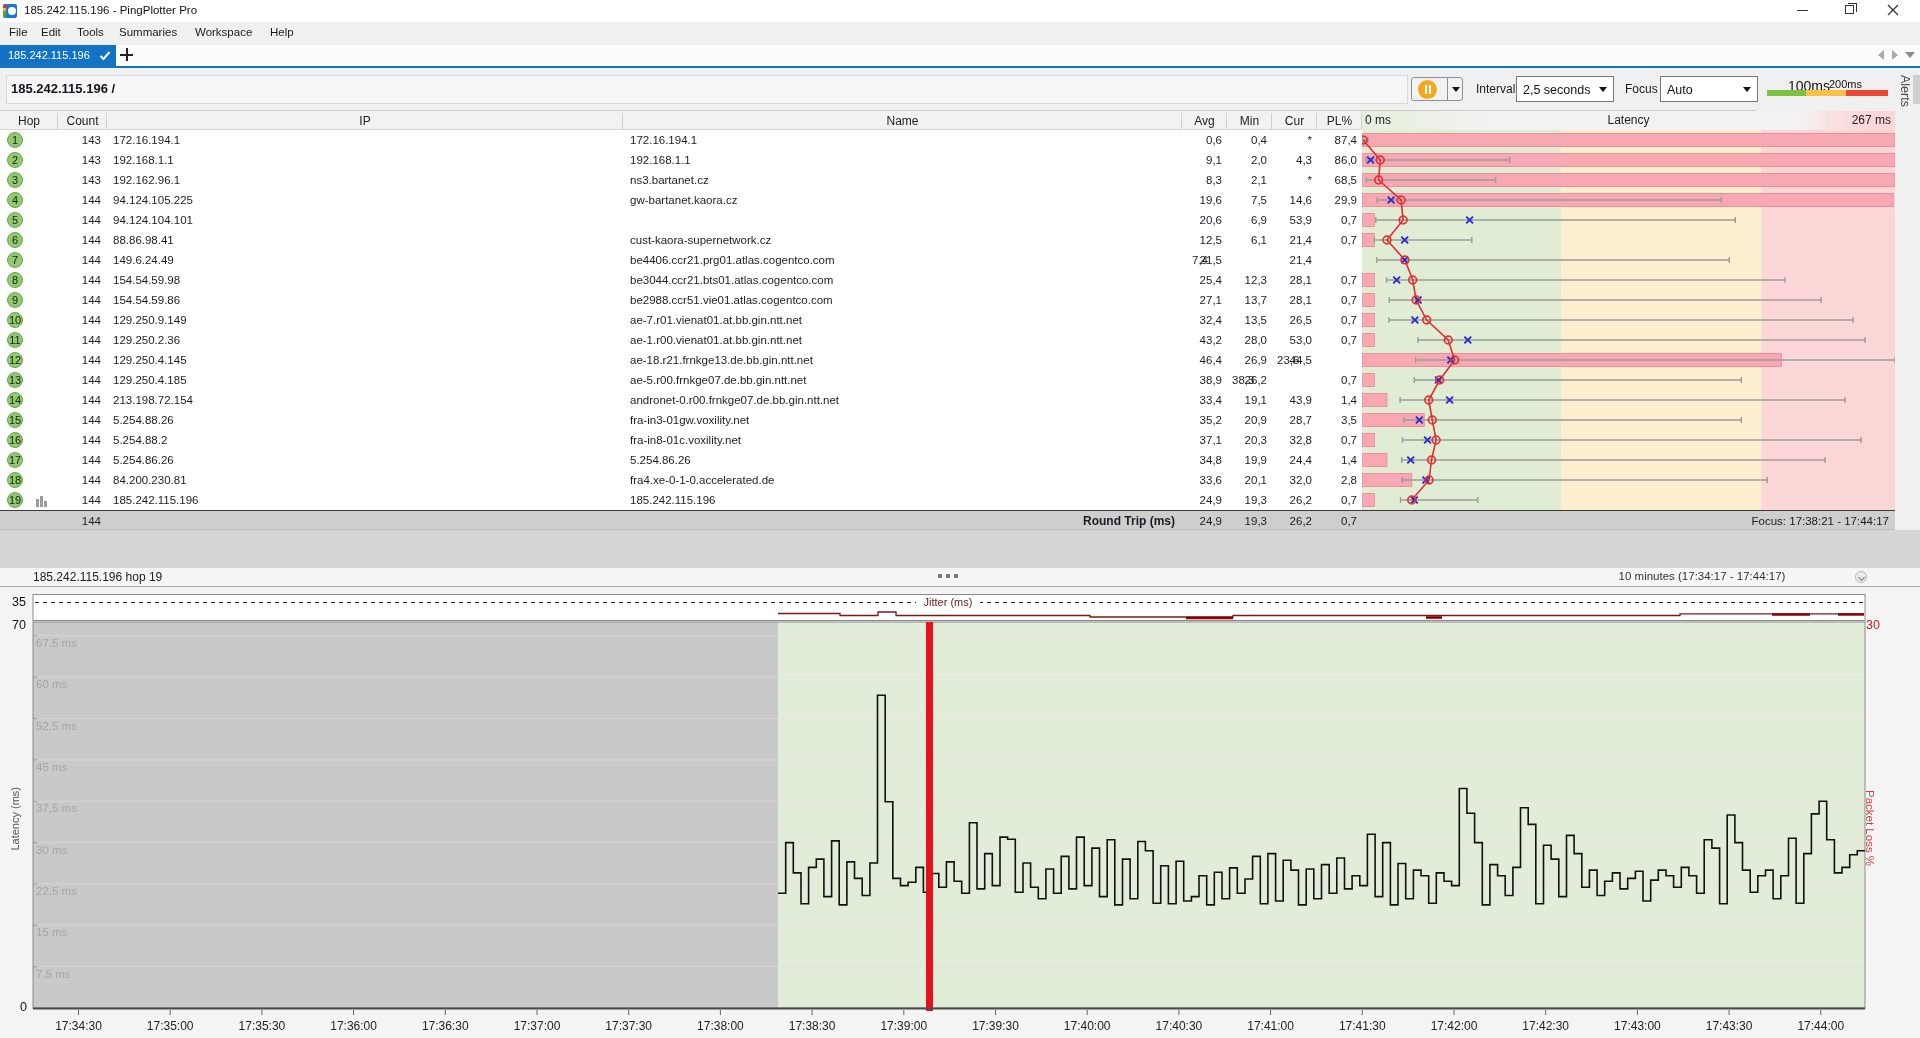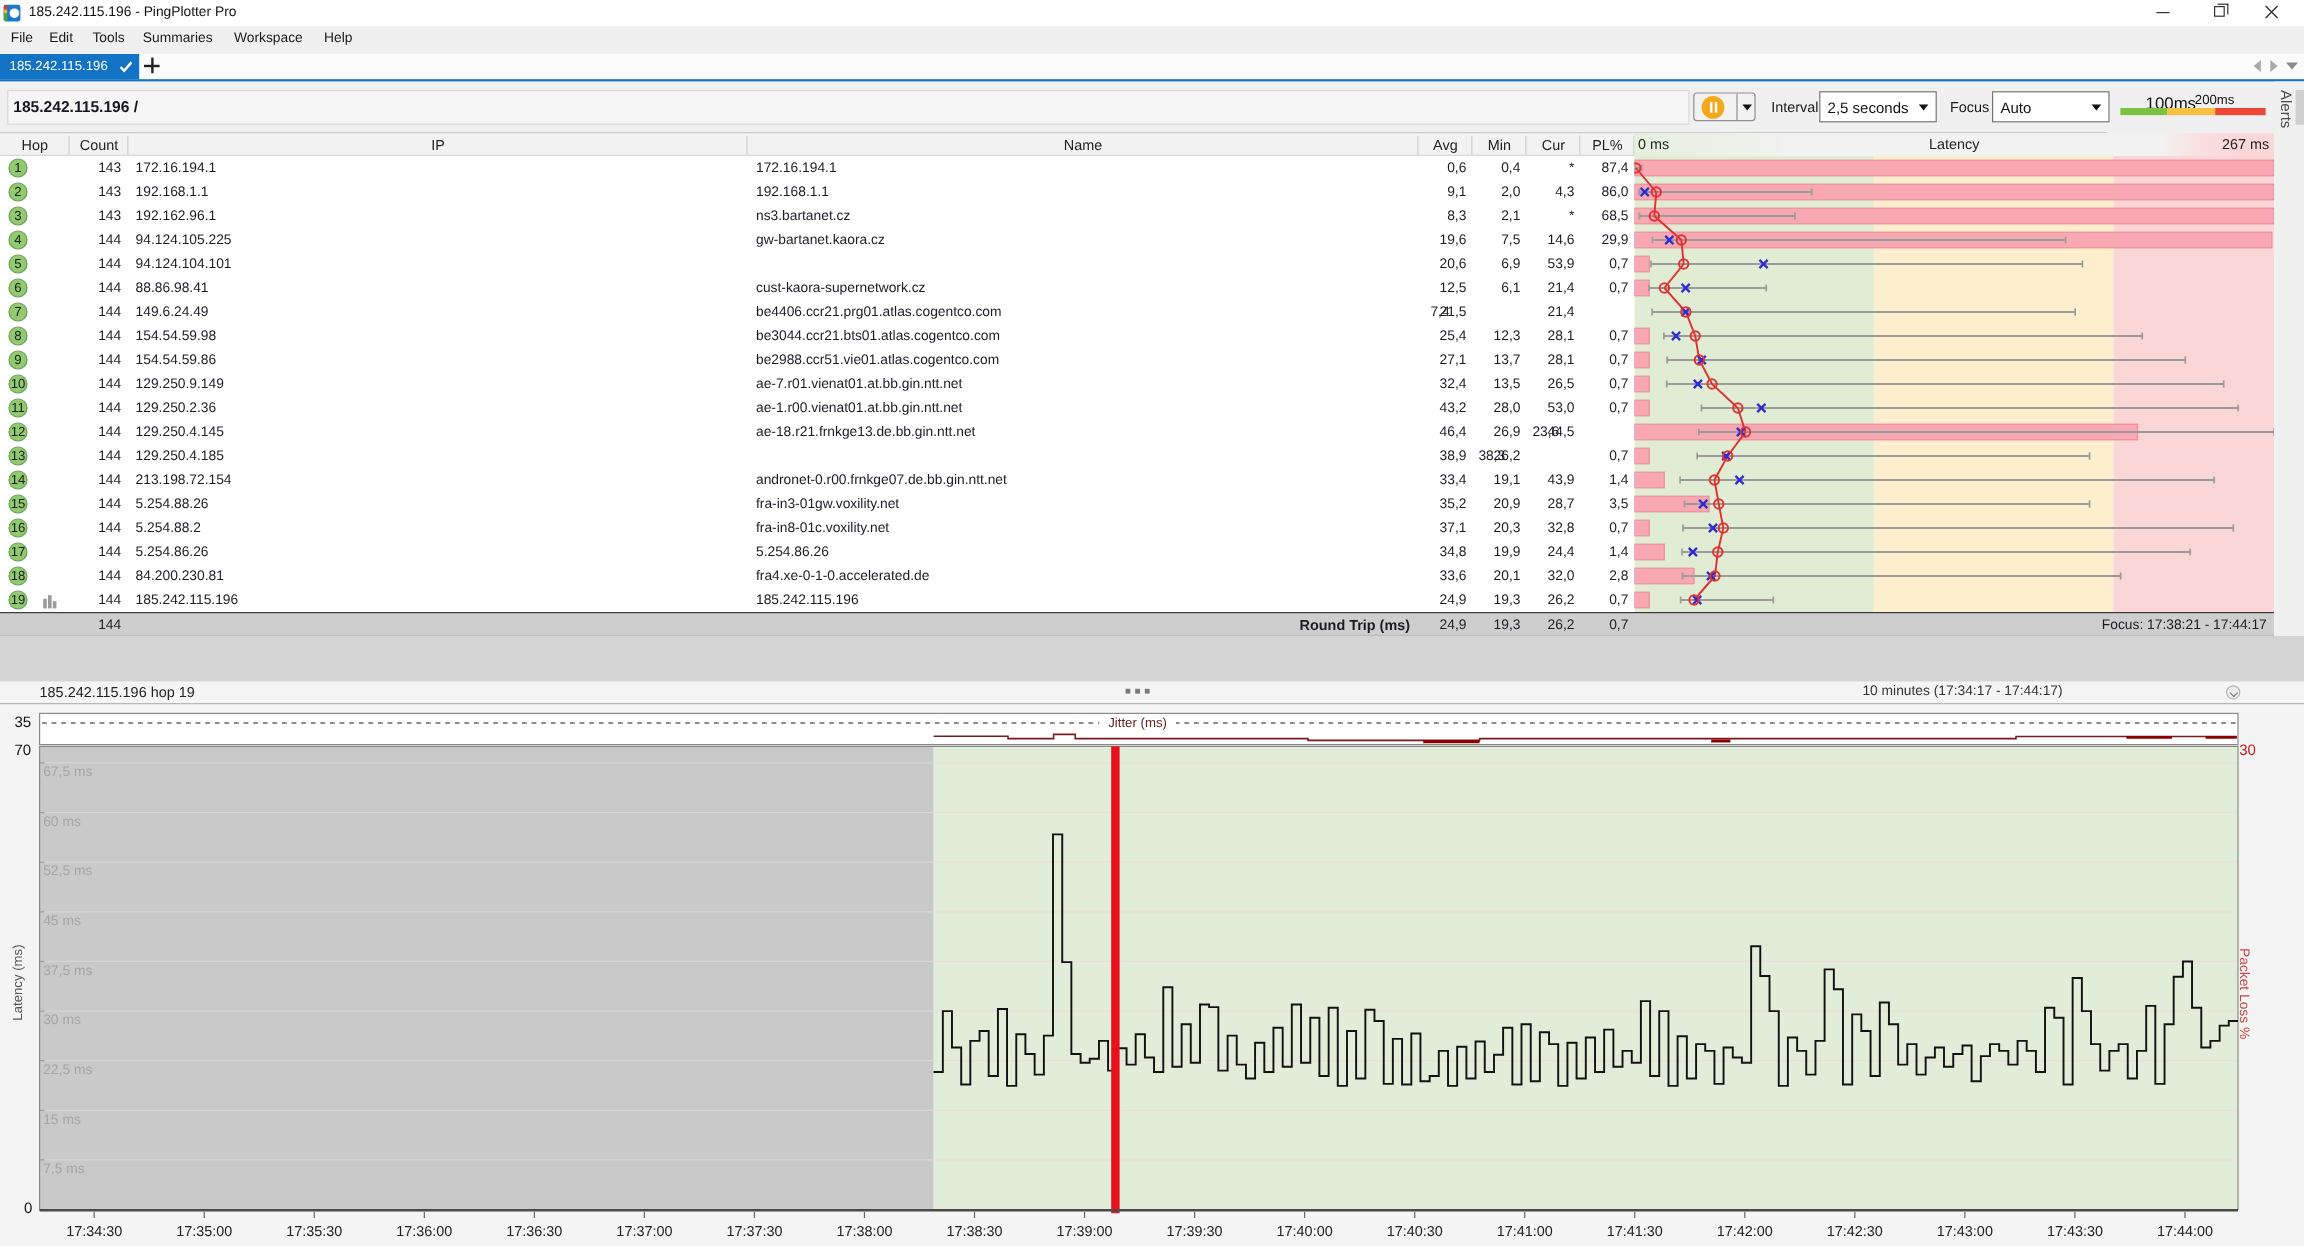--- a/index.html
+++ b/index.html
@@ -339,20 +339,21 @@
     <span class="cell" style="left:630px;width:545px">ae-18.r21.frnkge13.de.bb.gin.ntt.net</span>
     <span class="cell" style="left:1142px;width:80px;text-align:right">46,4</span>
     <span class="cell" style="left:1187px;width:80px;text-align:right">26,9</span>
     <span class="cell" style="left:1232px;width:80px;text-align:right">44,5</span>
     <span class="cell" style="left:1277px;width:80px;text-align:left">23,6</span>
   </div>
 <div style="position:absolute;left:0;top:370px;width:1895px;height:20px">
     <span class="hopc">13</span>
     <span class="cell" style="left:55px;width:46px;text-align:right">144</span>
     <span class="cell" style="left:113px;width:500px">129.250.4.185</span>
+    <span class="cell" style="left:630px;width:545px">ae-5.r00.frnkge07.de.bb.gin.ntt.net</span>
     <span class="cell" style="left:1142px;width:80px;text-align:right">38,9</span>
     <span class="cell" style="left:1187px;width:80px;text-align:right">26,2</span>
     <span class="cell" style="left:1232px;width:80px;text-align:left">38,3</span>
     <span class="cell" style="left:1277px;width:80px;text-align:right">0,7</span>
   </div>
 <div style="position:absolute;left:0;top:390px;width:1895px;height:20px">
     <span class="hopc">14</span>
     <span class="cell" style="left:55px;width:46px;text-align:right">144</span>
     <span class="cell" style="left:113px;width:500px">213.198.72.154</span>
     <span class="cell" style="left:630px;width:545px">andronet-0.r00.frnkge07.de.bb.gin.ntt.net</span>
@@ -430,21 +431,21 @@
   <span style="position:absolute;left:18px;top:7px;width:7px;height:29px;background:#cfcfcf"></span>
 </div>
 
 <div style="position:absolute;left:0;top:530px;width:1920px;height:38px;background:#d4d4d4"></div>
 
 <div style="position:absolute;left:0;top:568px;width:1920px;height:19px;background:#f5f5f5;border-bottom:1px solid #a8a8a8">
   <span style="position:absolute;left:33px;top:2px;font-size:12px;color:#222">185.242.115.196 hop 19</span>
   <span style="position:absolute;left:938px;top:6px;width:4px;height:4px;background:#7a7a7a"></span>
   <span style="position:absolute;left:946px;top:6px;width:4px;height:4px;background:#7a7a7a"></span>
   <span style="position:absolute;left:954px;top:6px;width:4px;height:4px;background:#7a7a7a"></span>
-  <span style="position:absolute;left:1552px;top:2px;width:300px;text-align:left;font-size:11.5px;color:#333">10 minutes (17:34:17 - 17:44:17)</span>
+  <span style="position:absolute;left:1552px;top:2px;width:300px;text-align:center;font-size:11.5px;color:#333">10 minutes (17:34:17 - 17:44:17)</span>
   <span style="position:absolute;left:1855px;top:3px;width:12px;height:12px;border:1px solid #b5b5b5;border-radius:50%;background:#ededed">
     <span style="position:absolute;left:3px;top:3px;width:5px;height:5px;border-right:1.5px solid #777;border-bottom:1.5px solid #777;transform:rotate(45deg);transform-origin:center"></span>
   </span>
 </div>
 
 <div style="position:absolute;left:0;top:587px;width:1920px;height:451px;background:#f4f4f4"></div>
 <svg style="position:absolute;left:0;top:587px" width="1920" height="451" viewBox="0 0 1920 451">
     <rect x="33" y="7.5" width="1832" height="26" fill="#ffffff" stroke="#8a8a8a" stroke-width="1"></rect>
     <line x1="35" y1="15.5" x2="1863" y2="15.5" stroke="#1a1a1a" stroke-width="1" stroke-dasharray="4 4"></line>
     <rect x="916" y="9" width="64" height="12" fill="#ffffff"></rect>

